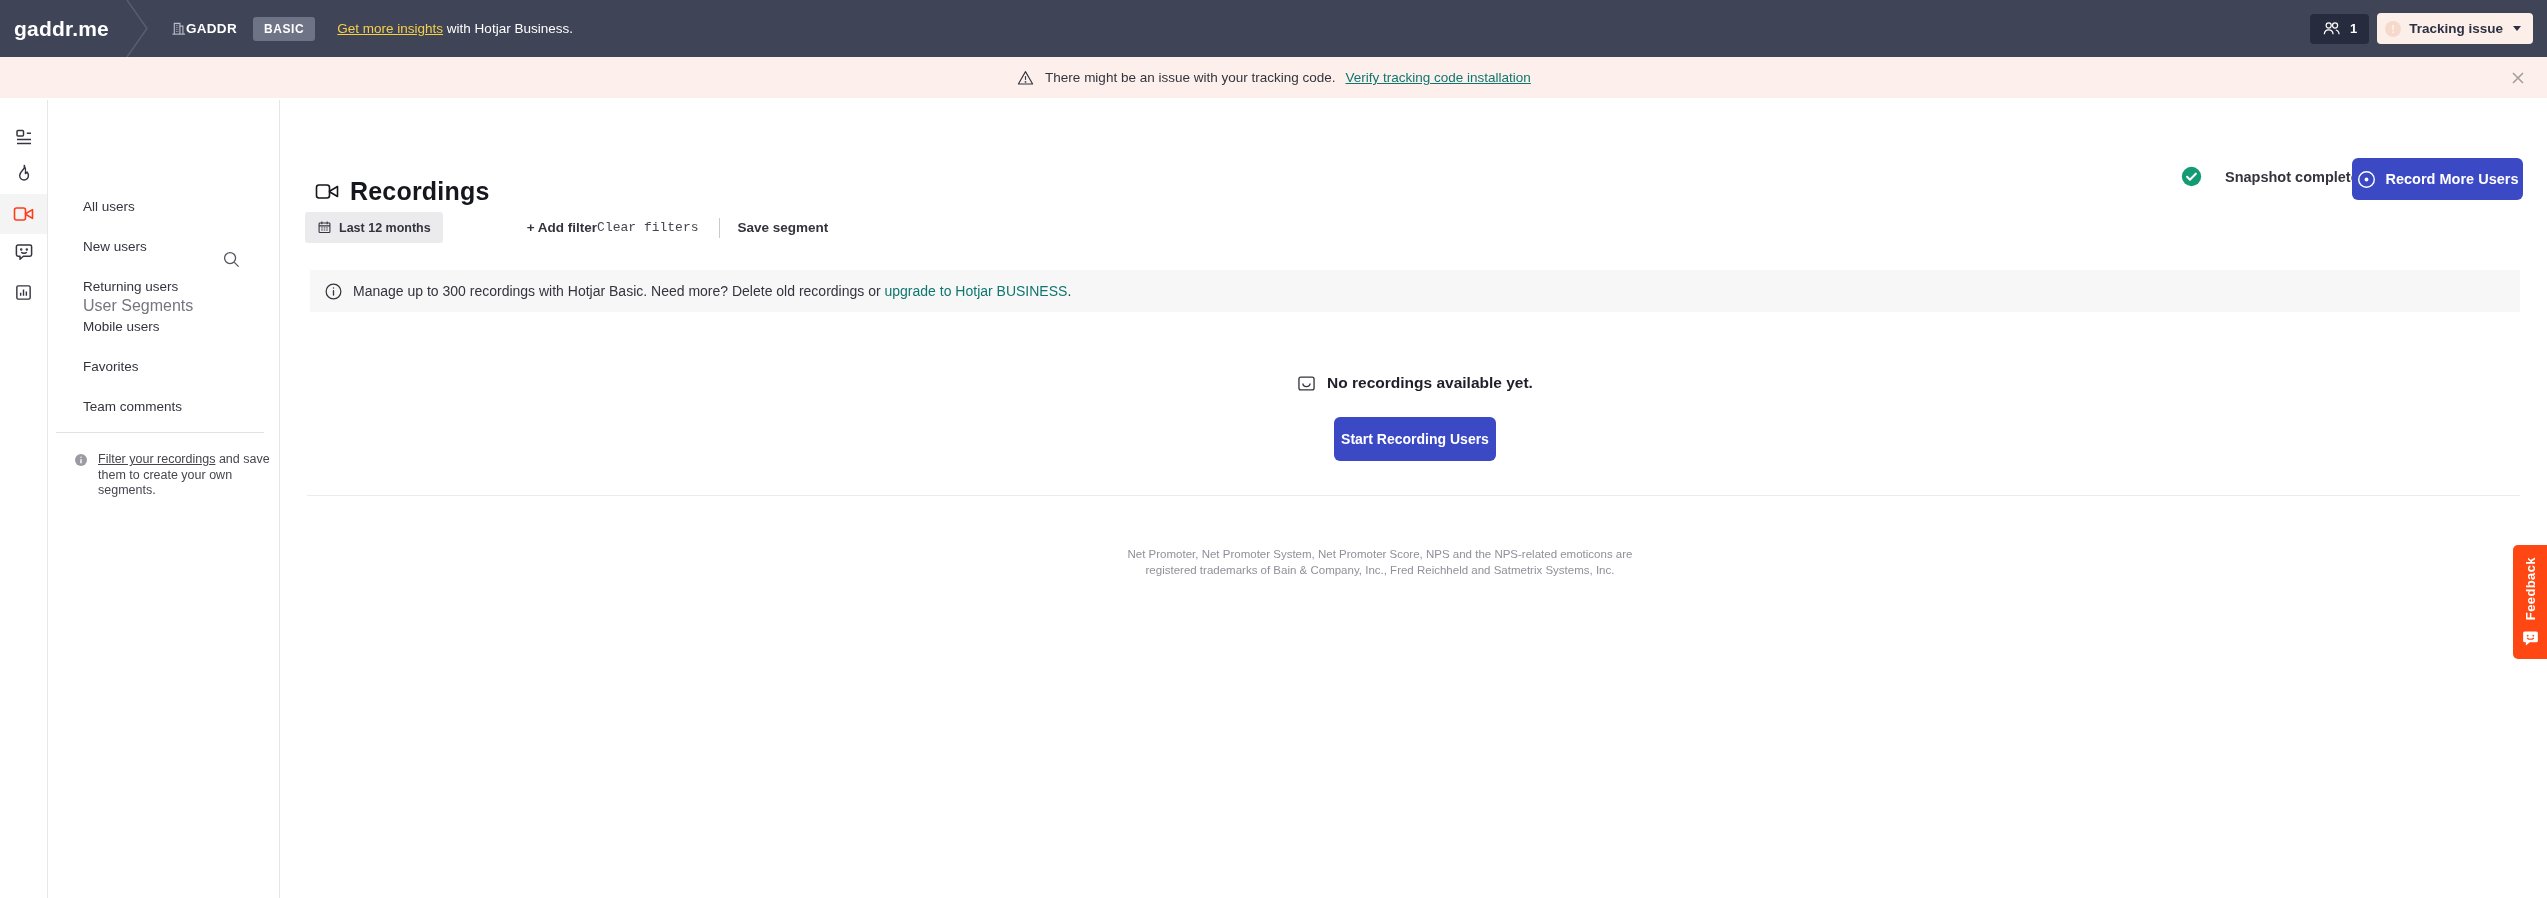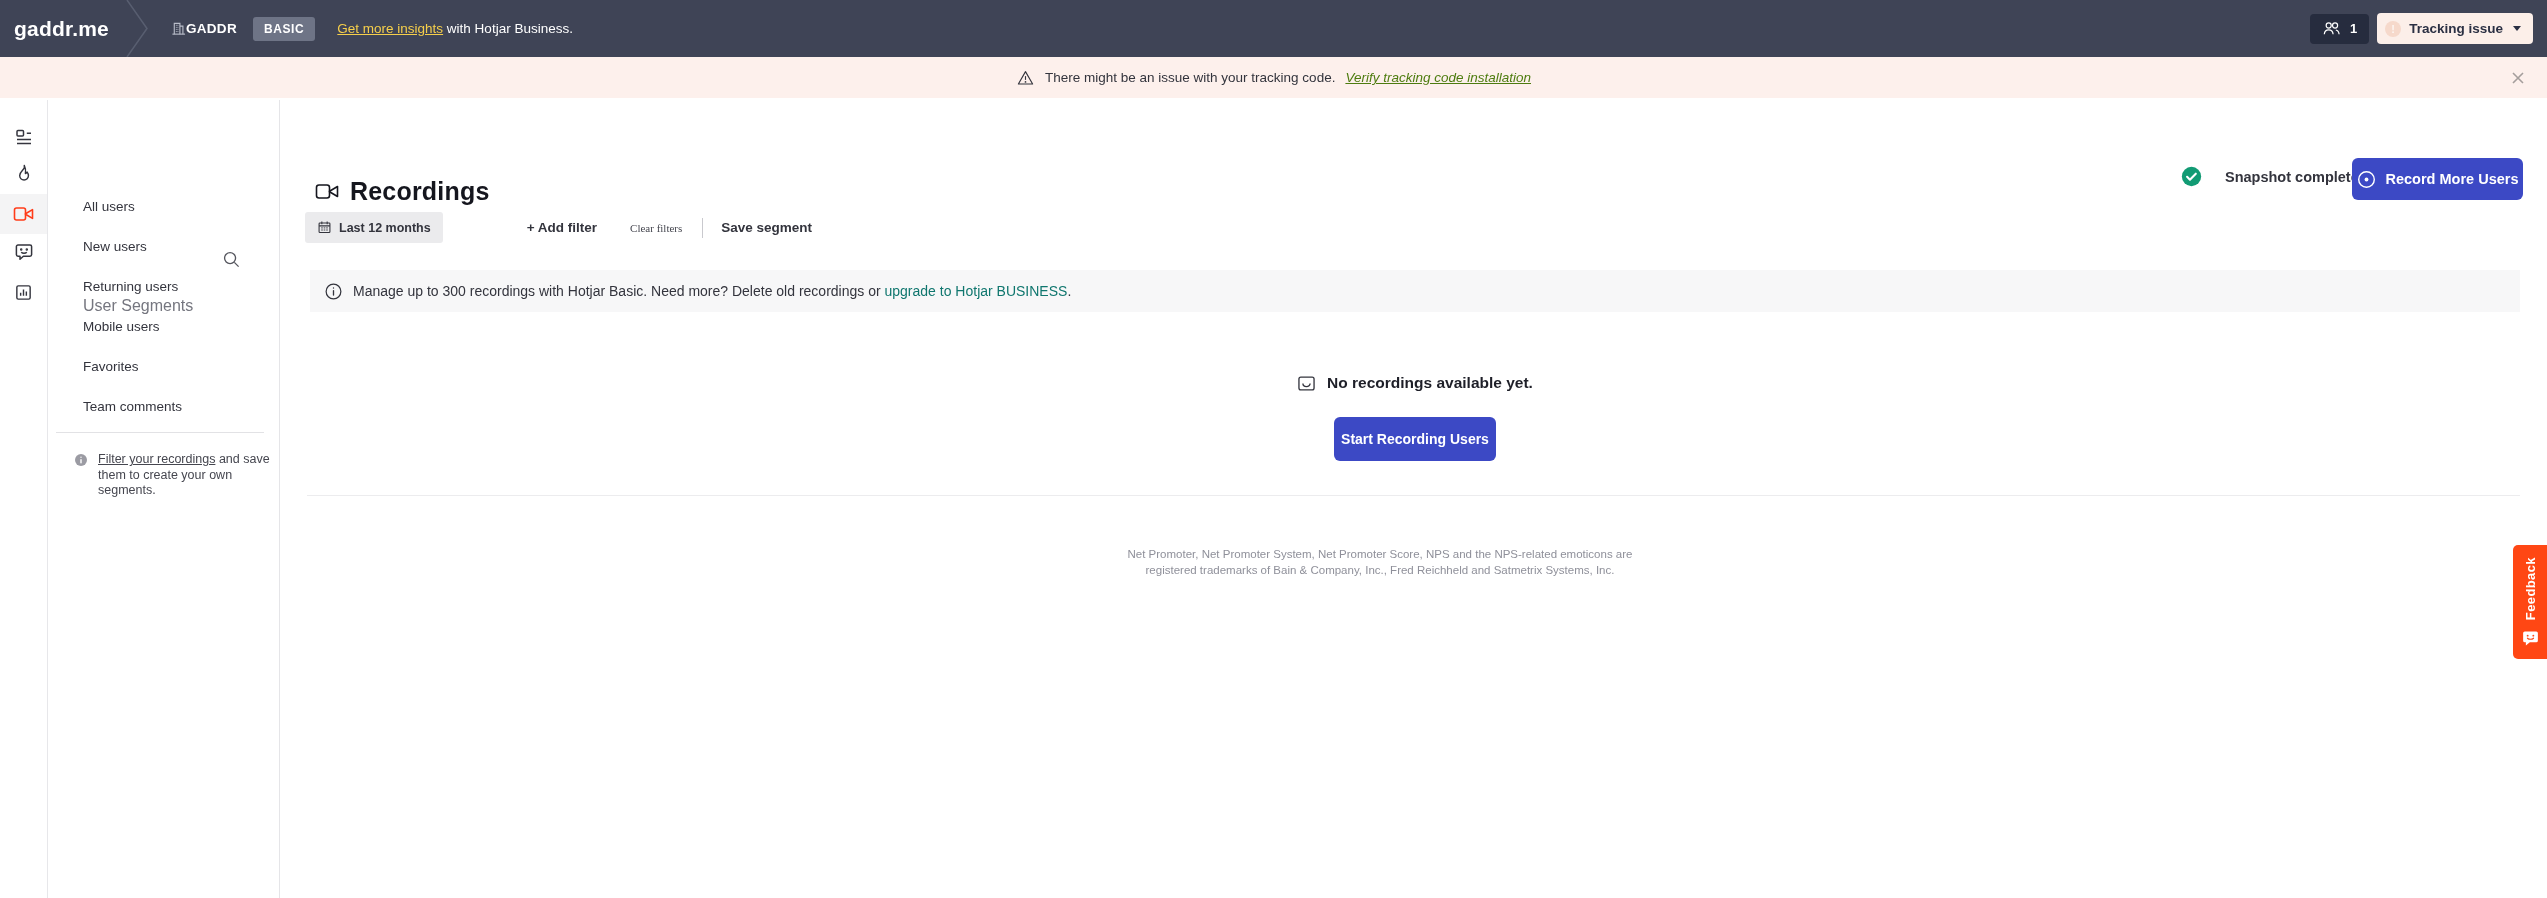--- a/index.html
+++ b/index.html
@@ -27,21 +27,21 @@
                   font-size:13.5px; font-weight:bold; color:#2b3043; cursor:pointer; }
   .t-circle { width:16px; height:16px; border-radius:50%; background:#f6d9cb; color:#fdf6f2;
               font-size:11px; font-weight:bold; display:flex; align-items:center; justify-content:center; }
   .caret-down { width:0; height:0; border-left:4.5px solid transparent; border-right:4.5px solid transparent;
                 border-top:5px solid #2b3043; margin-left:2px; }
 
   
   .alert { position:absolute; left:0; top:57px; width:100%; height:41px; background:#fdf0ec;
            display:flex; align-items:center; justify-content:center; }
   .alert-inner { display:flex; align-items:center; gap:10px; font-size:13.5px; color:#33343d; }
-  .alert-inner a { color:#4d7c0f; text-decoration:underline; cursor:pointer;font-style:italic; }
+  .alert-inner a { color:#0f766e; text-decoration:underline; cursor:pointer; }
   .alert-close { position:absolute; right:22px; top:50%; transform:translateY(-50%);
                  background:none; border:none; cursor:pointer; line-height:0; }
 
   
   .rail { position:absolute; left:0; top:100px; bottom:0; width:48px; background:#fff; border-right:1px solid #e7e7ea; }
   .rail-item { position:absolute; left:0; width:47px; height:40px; display:flex; align-items:center; justify-content:center; cursor:pointer; }
   .rail-item.active { background:#f4f4f5; }
 
   .collapse-btn { position:absolute; left:48px; top:103px; width:26px; height:26px; background:#f1f1f2;
                   border:none; display:flex; align-items:center; justify-content:center; cursor:pointer; }
@@ -67,21 +67,21 @@
               font-size:14.5px; font-weight:bold; display:flex; align-items:center; justify-content:center;
               gap:10px; cursor:pointer; }
   .record-btn { position:absolute; left:2071px; top:58px; width:171px; height:42px; }
 
   .filter-row { position:absolute; left:24px; top:112px; display:flex; align-items:center; height:31px; }
   .date-pill { background:#ebebed; border:none; border-radius:3px; height:31px; padding:2px 12px;
                display:flex; align-items:center; gap:7px; font-family:inherit; font-size:12.5px;
                font-weight:bold; color:#33343d; cursor:pointer; }
   .add-filter { margin-left:84px; background:none; border:none; font-family:inherit; font-size:13.5px;
                 font-weight:bold; color:#33343d; cursor:pointer; }
-  .clear-filters { margin-left:33px; background:none; border:none; font-family:Liberation Serif, serif; font-size:11px;
+  .clear-filters { background:none; border:none; font-family:Liberation Mono, monospace; font-size:13px;
                    color:#45464f; cursor:pointer; }
   .v-div { width:1px; height:20px; background:#c9c9ce; margin-left:20px; }
   .save-segment { margin-left:18px; background:none; border:none; font-family:inherit; font-size:13.5px;
                   font-weight:bold; color:#33343d; cursor:pointer; }
 
   .info-banner { position:absolute; left:29px; top:170px; width:2210px; height:42px; background:#f7f7f8;
                  display:flex; align-items:center; padding-left:15px; gap:11px; }
   .info-banner-text { font-size:14px; color:#33343d; }
   .info-banner-text a { color:#0f766e; cursor:pointer; }
 

